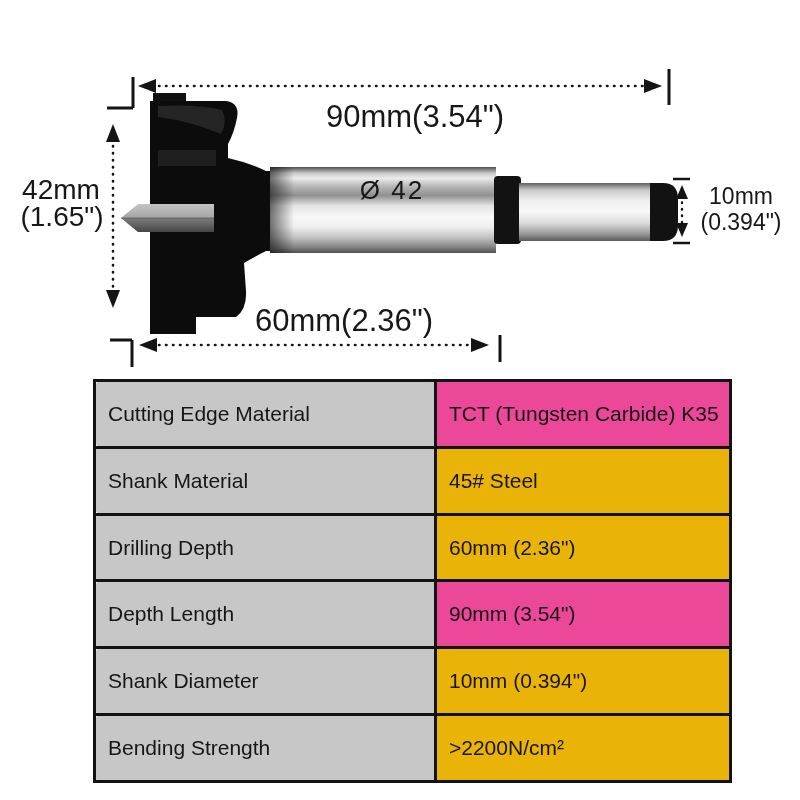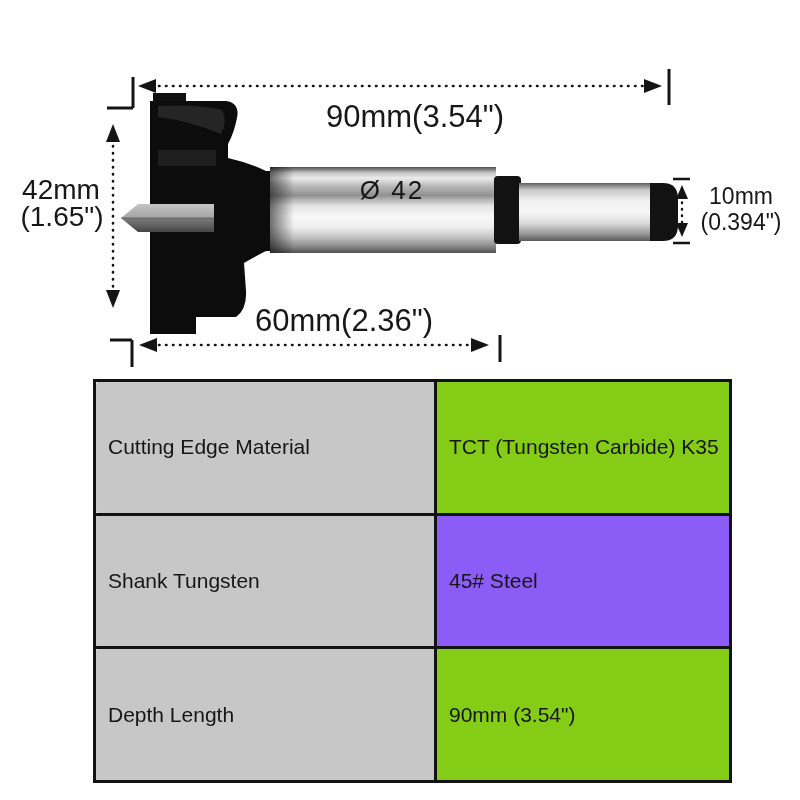--- a/index.html
+++ b/index.html
@@ -9,22 +9,22 @@
   svg.fig text{font-family:"Liberation Sans",sans-serif;fill:#171717;}
   .dim-big{font-size:31px;}
   .dim-med{font-size:28px;}
   .dim-small{font-size:23px;}
   .bit-label{font-size:26px;letter-spacing:2px;fill:#1d1d1d;}
   table.spec{position:absolute;left:93px;top:379px;width:639px;height:404px;
              border-collapse:collapse;table-layout:fixed;}
   table.spec td{border:3px solid #121212;font-size:21px;color:#161616;
                 padding:0 6px 0 12px;vertical-align:middle;white-space:nowrap;overflow:hidden;}
   td.lbl{background:#c7c7c7;width:320px;border-radius:6px;}
-  td.val{background:#84cc16;}
-  tr.alt td.val{background:#8b5cf6;}
+  td.val{background:#ec4899;}
+  tr.alt td.val{background:#eab308;}
 </style>
 </head>
 <body>
 
 <div class="stage">
 
   <svg class="fig" width="800" height="378" viewBox="0 0 800 378">
     <defs>
       <linearGradient id="gBody" x1="0" y1="0" x2="0" y2="1">
         <stop offset="0" stop-color="#4f4f4f"></stop>
@@ -118,22 +118,34 @@
     <text class="dim-small" x="741" y="230" text-anchor="middle">(0.394")</text>
   </svg>
 
   <table class="spec">
     <tbody>
       <tr>
         <td class="lbl">Cutting Edge Material</td>
         <td class="val">TCT (Tungsten Carbide) K35</td>
       </tr>
       <tr class="alt">
-        <td class="lbl">Shank Tungsten</td>
+        <td class="lbl">Shank Material</td>
         <td class="val">45# Steel</td>
+      </tr>
+      <tr class="alt">
+        <td class="lbl">Drilling Depth</td>
+        <td class="val">60mm (2.36")</td>
       </tr>
       <tr>
         <td class="lbl">Depth Length</td>
         <td class="val">90mm (3.54")</td>
+      </tr>
+      <tr class="alt">
+        <td class="lbl">Shank Diameter</td>
+        <td class="val">10mm (0.394")</td>
+      </tr>
+      <tr class="alt">
+        <td class="lbl">Bending Strength</td>
+        <td class="val">&gt;2200N/cm²</td>
       </tr>
     </tbody>
   </table>
 </div>
 
 </body></html>

